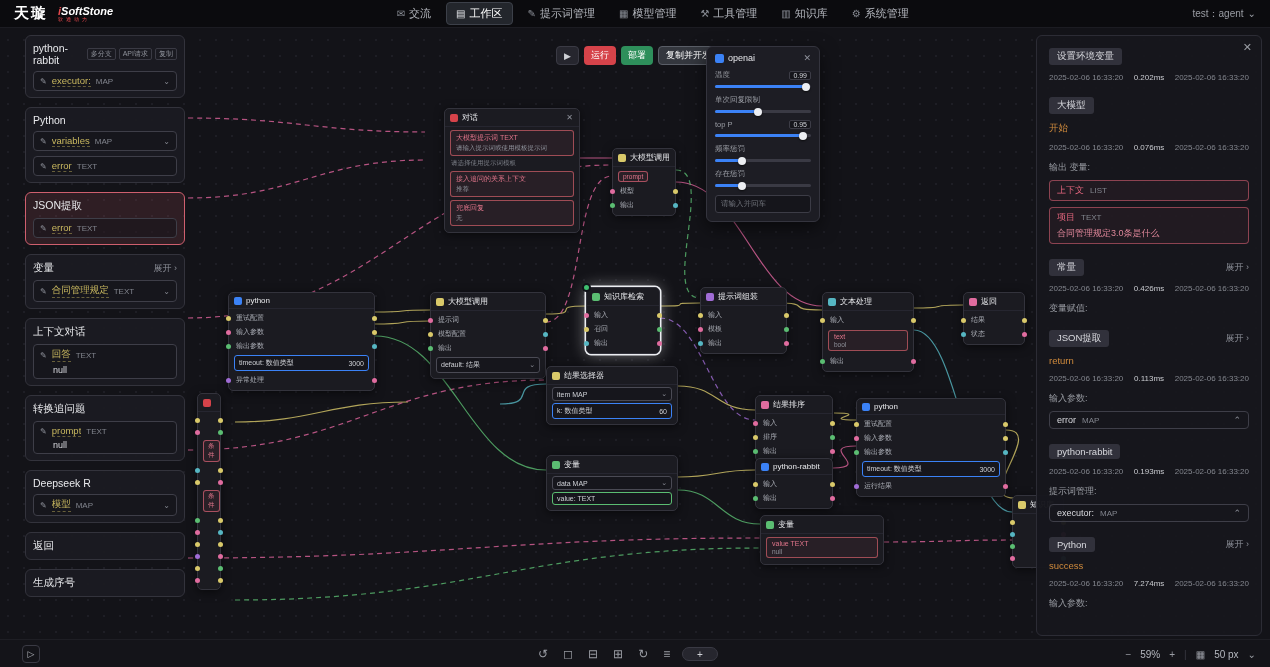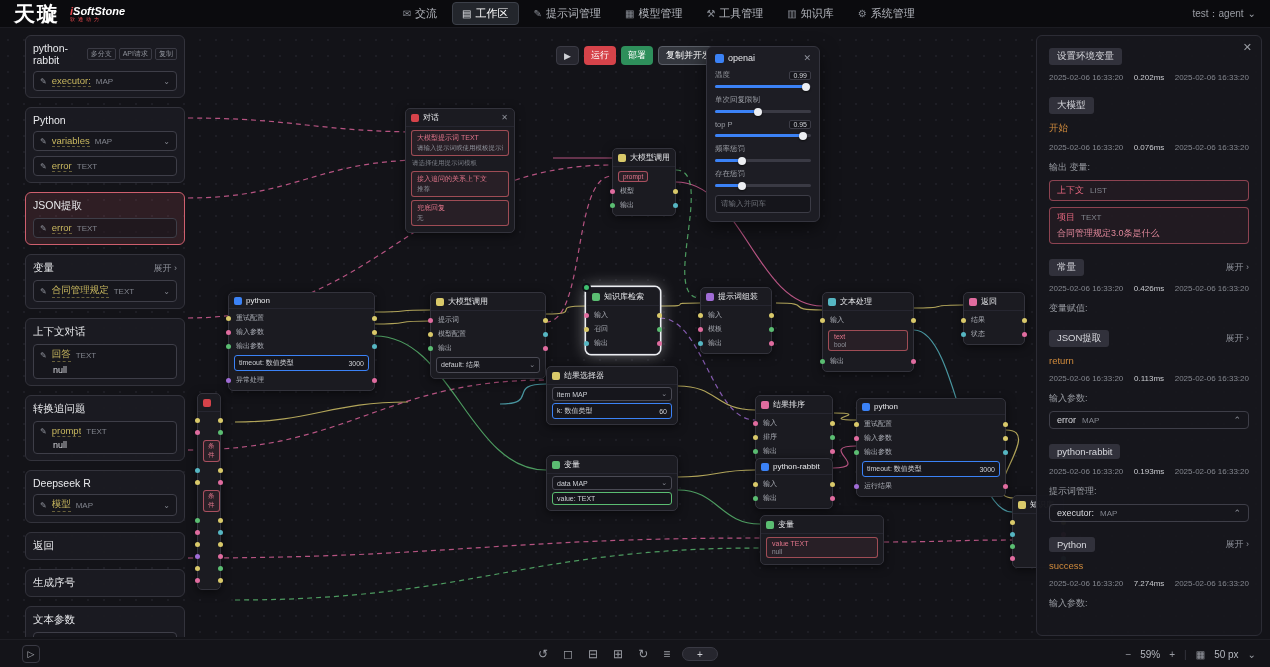--- a/index.html
+++ b/index.html
@@ -1,21 +1,21 @@
 <!DOCTYPE html>
 <html><head>
 <meta charset="utf-8">
 <title>天璇 · 工作区</title>
 <style>
 *{margin:0;padding:0;box-sizing:border-box}
 html,body{width:1270px;height:667px;overflow:hidden}
 body{position:relative;background:#0f0f13;font-family:"Liberation Sans",sans-serif;color:#c5c7cd;-webkit-user-select:none;user-select:none}
 
 .navbar{position:absolute;top:0;left:0;right:0;height:28px;background:#0b0b0e;border-bottom:1px solid #1c1c22;display:flex;align-items:center;z-index:60}
-.logo{font-size:21px;font-weight:bold;color:#fff;margin-left:14px;letter-spacing:2px}
+.logo{font-size:15px;font-weight:bold;color:#fff;margin-left:14px;letter-spacing:2px}
 .brand{display:flex;flex-direction:column;margin-left:10px;line-height:1.1}
 .brand .bt{font-size:11px;font-style:italic;font-weight:bold;color:#fff}
 .brand .bt .bi{color:#e5484d}
 .brand .bs{font-size:5px;color:#e5484d;letter-spacing:3px}
 .nav-items{display:flex;gap:6px;margin:0 auto}
 .nav-item{display:flex;align-items:center;gap:4px;font-size:11px;color:#b4b7be;padding:3px 9px;border-radius:4px;cursor:pointer;white-space:nowrap}
 .nav-item .ni{font-size:10px;color:#888c94}
 .nav-item.active{background:#23262c;border:1px solid #3c4049;color:#fff}
 .nav-item.active .ni{color:#dfe1e5}
 .nav-user{margin-right:14px;font-size:10px;color:#9a9da4;display:flex;align-items:center;gap:4px}
@@ -134,21 +134,21 @@
       <path d="M884,542 C941.6,542 954.4,540 1012,540" stroke="#e0649c" fill="none" stroke-width="1.2" stroke-opacity="0.8" stroke-dasharray="5 4"></path>
       <path d="M546,322 C586,322 572,176 612,176" stroke="#e0649c" fill="none" stroke-width="1.2" stroke-opacity="0.8" stroke-dasharray="5 4"></path>
       <path d="M375,336 C451.95,336 469.05,470 546,470" stroke="#5bbd72" fill="none" stroke-width="1.2" stroke-opacity="0.8"></path>
       <path d="M678,490 C718,490 720,524 760,524" stroke="#5bbd72" fill="none" stroke-width="1.2" stroke-opacity="0.8"></path>
       <path d="M235,600 C471.25,600 523.75,548 760,548" stroke="#5bbd72" fill="none" stroke-width="1.2" stroke-opacity="0.8" stroke-dasharray="5 4"></path>
       <path d="M676,170 C716,170 660,298 700,298" stroke="#5bbd72" fill="none" stroke-width="1.2" stroke-opacity="0.8" stroke-dasharray="5 4"></path>
       <path d="M914,330 C958.1,330 967.9,512 1012,512" stroke="#56b6c2" fill="none" stroke-width="1.2" stroke-opacity="0.8"></path>
       <path d="M660,318 C702.75,318 712.25,420 755,420" stroke="#a06cd5" fill="none" stroke-width="1.2" stroke-opacity="0.8" stroke-dasharray="5 4"></path>
     </svg>
   <div id="node-layer">
-      <div class="node" style="left: 405px; top: 108px; width: 110px;">
+      <div class="node" style="left: 444px; top: 108px; width: 136px;">
         <div class="nt">
           <span class="ic" style="background: rgb(214, 67, 74);"></span>
           <span class="ntx">对话</span>
           <span class="nclose">✕</span>
         </div>
         <div class="redbox">
           <div class="rb1">大模型提示词  TEXT</div>
           <div class="rb2">请输入提示词或使用模板提示词</div>
         </div>
         <div class="nnote">请选择使用提示词模板</div>
@@ -243,21 +243,21 @@
           <span class="dot l" style="background: rgb(217, 201, 106);"></span>
           <span class="plbl">召回</span>
           <span class="dot r" style="background: rgb(91, 189, 114);"></span>
         </div>
         <div class="row">
           <span class="dot l" style="background: rgb(86, 182, 194);"></span>
           <span class="plbl">输出</span>
           <span class="dot r" style="background: rgb(224, 108, 159);"></span>
         </div>
       </div>
-      <div class="node" style="left: 700px; top: 287px; width: 72px;">
+      <div class="node" style="left: 700px; top: 287px; width: 87px;">
         <div class="nt">
           <span class="ic" style="background: rgb(160, 108, 213);"></span>
           <span class="ntx">提示词组装</span>
         </div>
         <div class="row">
           <span class="dot l" style="background: rgb(217, 201, 106);"></span>
           <span class="plbl">输入</span>
           <span class="dot r" style="background: rgb(217, 201, 106);"></span>
         </div>
         <div class="row">
@@ -631,30 +631,20 @@
       </div>
     </div>
     <div class="card">
       <div class="ct">
         <span>返回</span>
       </div>
     </div>
     <div class="card">
       <div class="ct">
         <span>生成序号</span>
-      </div>
-    </div>
-    <div class="card">
-      <div class="ct">
-        <span>文本参数</span>
-      </div>
-      <div class="cfield">
-        <div class="cfrow">
-          <span class="fname">地震</span>
-        </div>
       </div>
     </div>
   </div>
 
 <div class="canvas-toolbar" id="canvas-toolbar">
     <div class="tb-btn tb-dark">
       <span>▶</span>
     </div>
     <div class="tb-btn tb-red">
       <span>运行</span>

